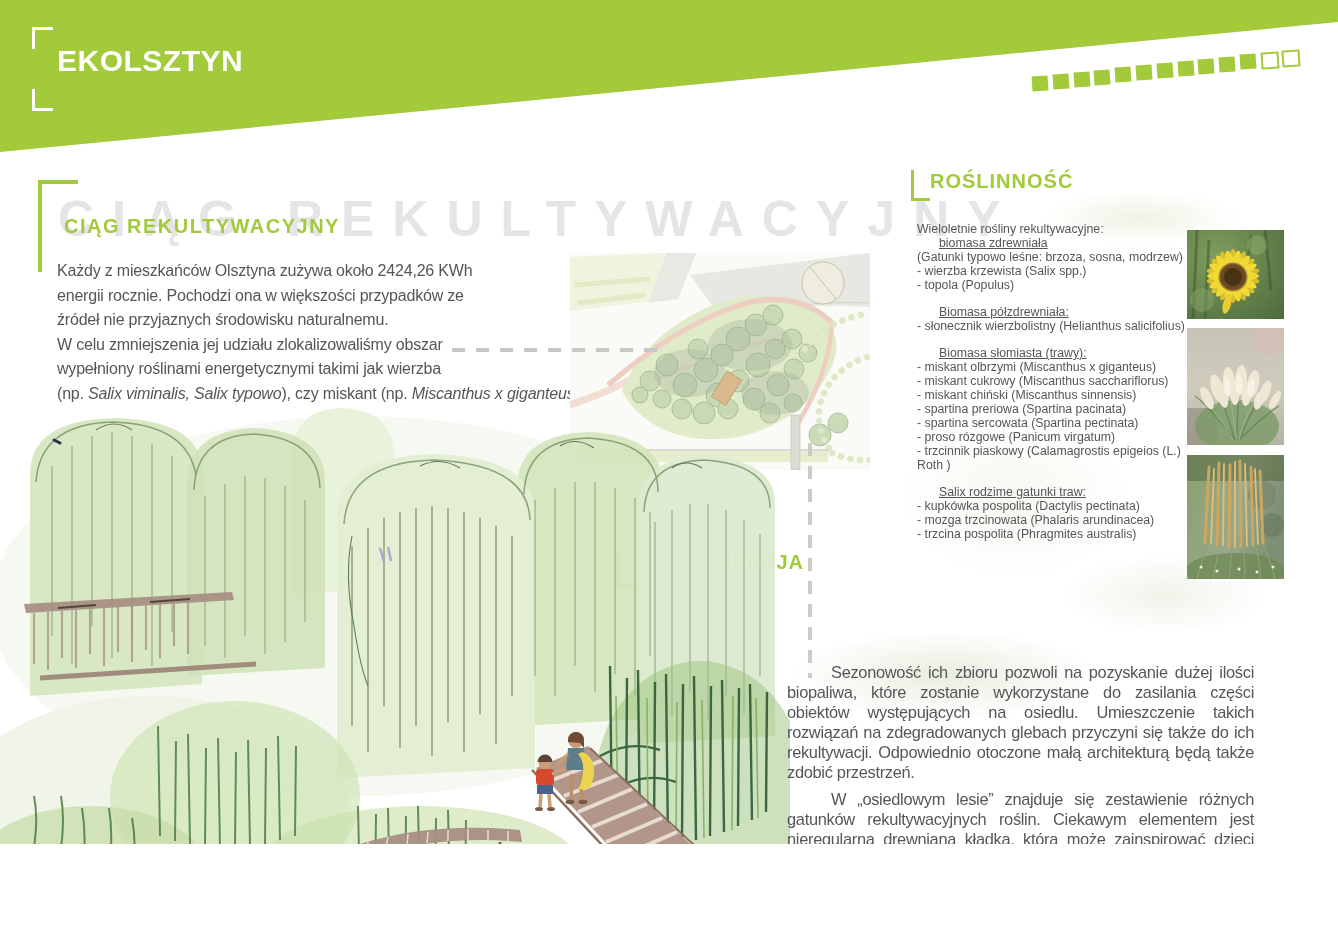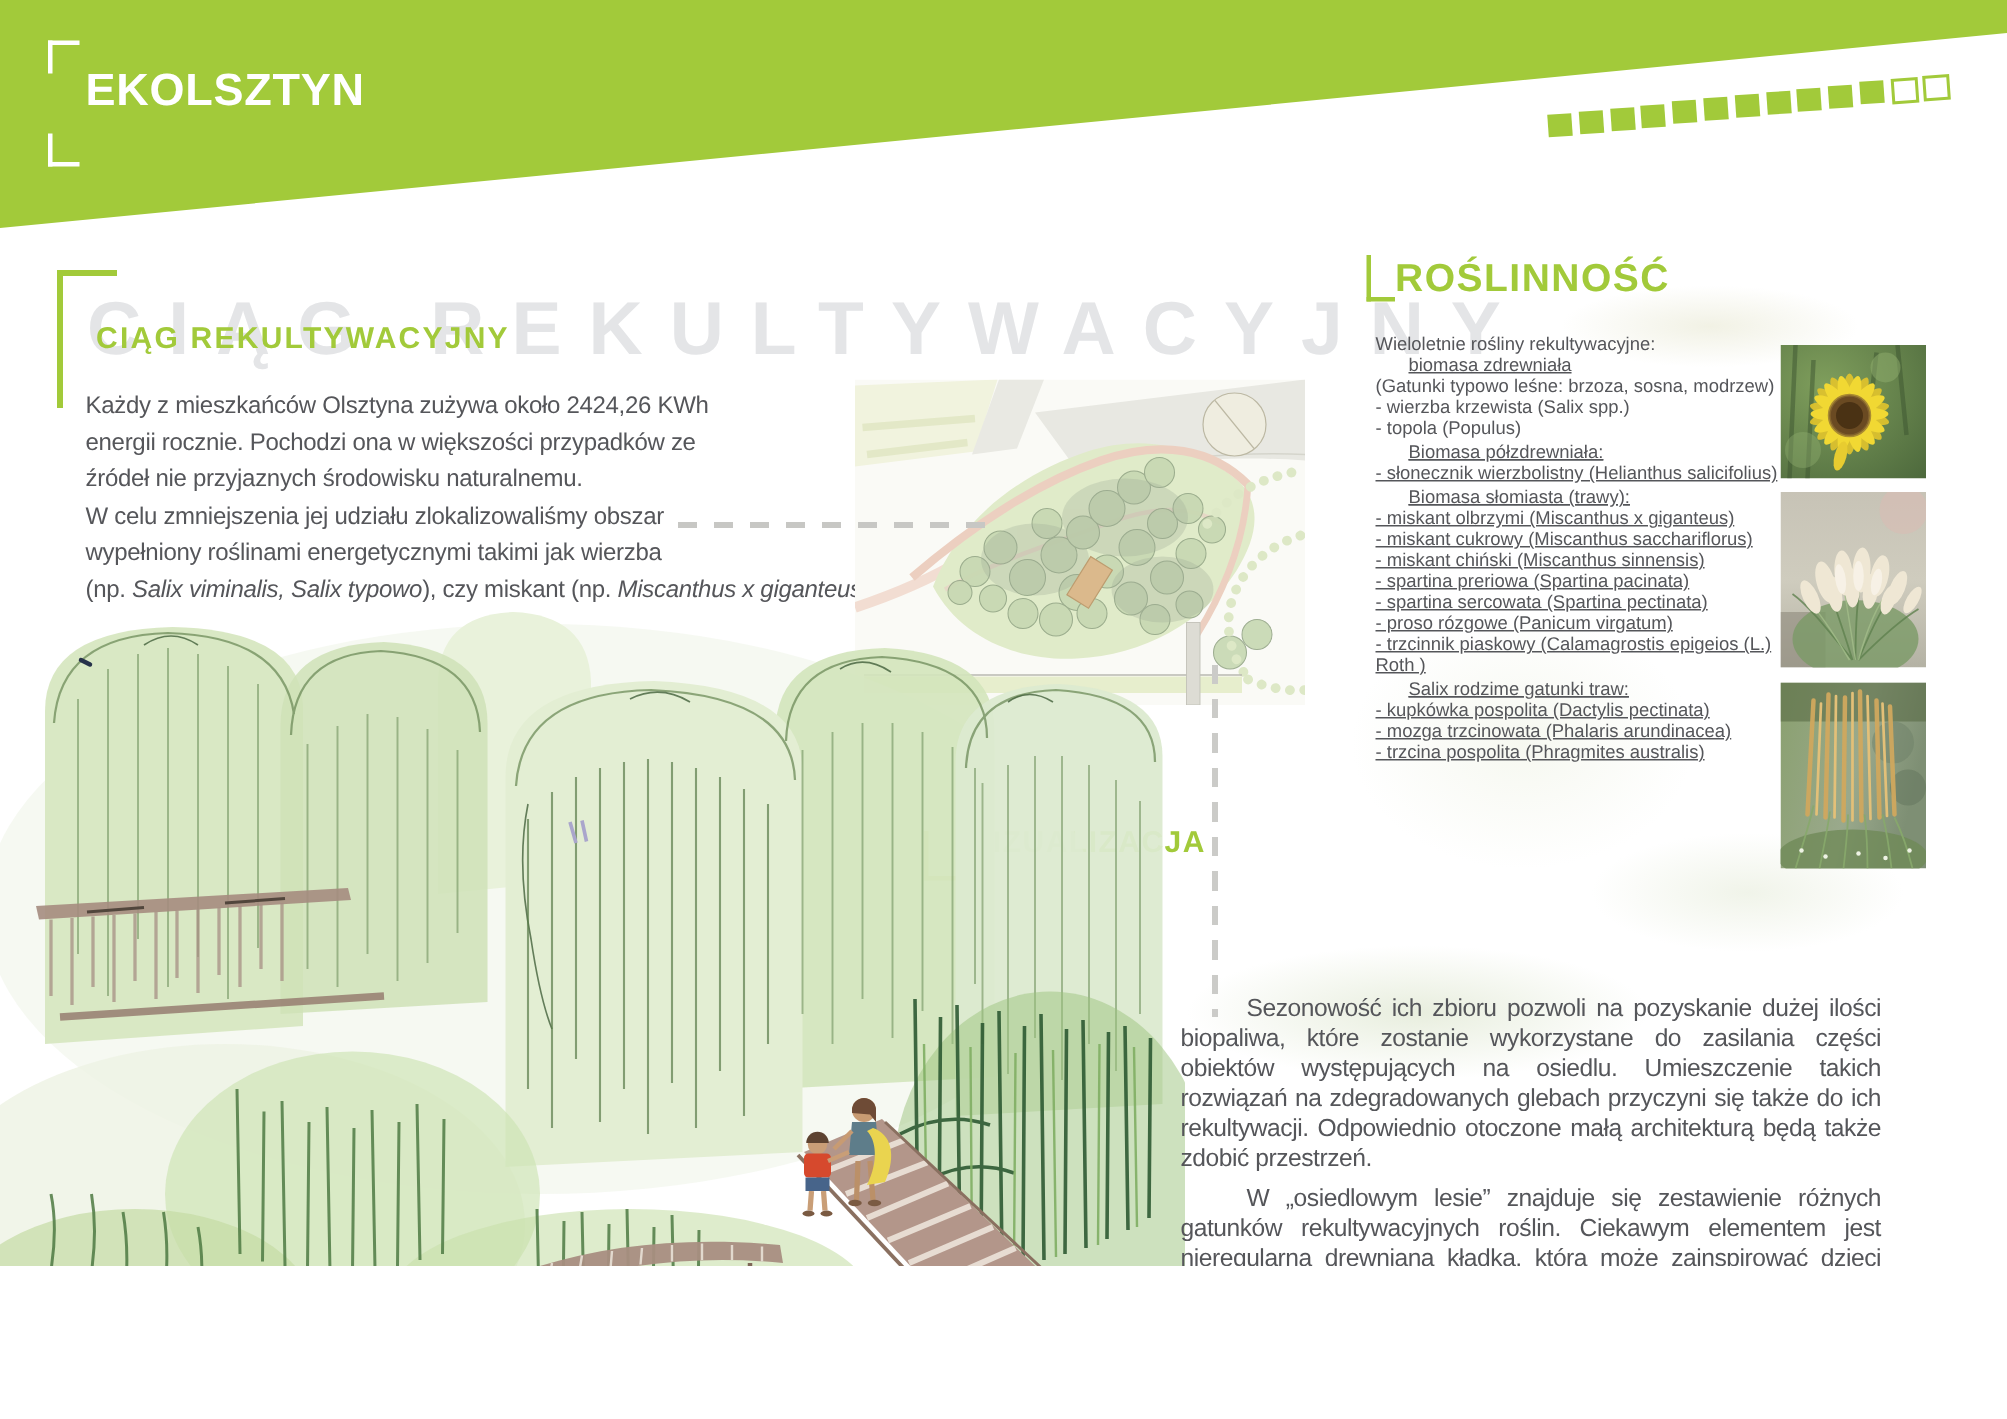--- a/index.html
+++ b/index.html
@@ -17,35 +17,35 @@
 
   
   .sq{position:absolute;width:16px;height:15px;background:var(--accent);transform:rotate(-4deg);}
   .sq.o{background:#fff;border:2.5px solid var(--accent);width:14px;height:13px;}
 
   
   .watermark{position:absolute;left:58px;top:190px;font-size:50px;font-weight:700;letter-spacing:18px;
              color:var(--watermark);white-space:nowrap;}
   .sec-title{position:absolute;font-weight:800;color:var(--accent);white-space:nowrap;}
   .t-recult{left:64px;top:215px;font-size:20px;letter-spacing:1.5px;}
-  .t-veg{left:930px;top:170px;font-size:26px;letter-spacing:1px;}
+  .t-veg{left:930px;top:170px;font-size:20px;letter-spacing:1px;}
   .t-viz{left:642px;top:551px;font-size:20px;letter-spacing:1px;}
   .bk-g1{left:38px;top:180px;width:36px;height:88px;border-left:4px solid var(--accent);border-top:4px solid var(--accent);}
   .bk-g2{left:911px;top:170px;width:16px;height:28px;border-left:3px solid var(--accent);border-bottom:3px solid var(--accent);}
   .bk-g3{left:616px;top:554px;width:22px;height:30px;border-left:3px solid var(--accent);border-bottom:3px solid var(--accent);}
 
   
   .intro{position:absolute;left:57px;top:259px;font-size:16px;line-height:24.5px;color:var(--text);
          letter-spacing:-0.2px;white-space:nowrap;}
   .it{font-style:italic;}
 
   
   .veg-list{position:absolute;left:917px;top:222px;width:274px;font-size:12.3px;line-height:14px;color:var(--text);}
   .veg-list .u{text-decoration:underline;padding-left:22px;}
-  .vg{margin-top:2px;text-decoration:underline;}
+  .vg{margin-top:13px;}
 
   
   .bodytext{position:absolute;left:787px;top:663px;width:467px;font-size:16.4px;line-height:19.9px;
             color:var(--text);text-align:justify;letter-spacing:-0.3px;}
   .bodytext p{margin:0;text-indent:44px;}
   .bodytext p + p{margin-top:8px;}
 
   
   .dash-h{position:absolute;left:452px;top:348px;width:216px;height:4px;
           background:repeating-linear-gradient(90deg,#c7c7c4 0 13px,transparent 13px 24px);}

